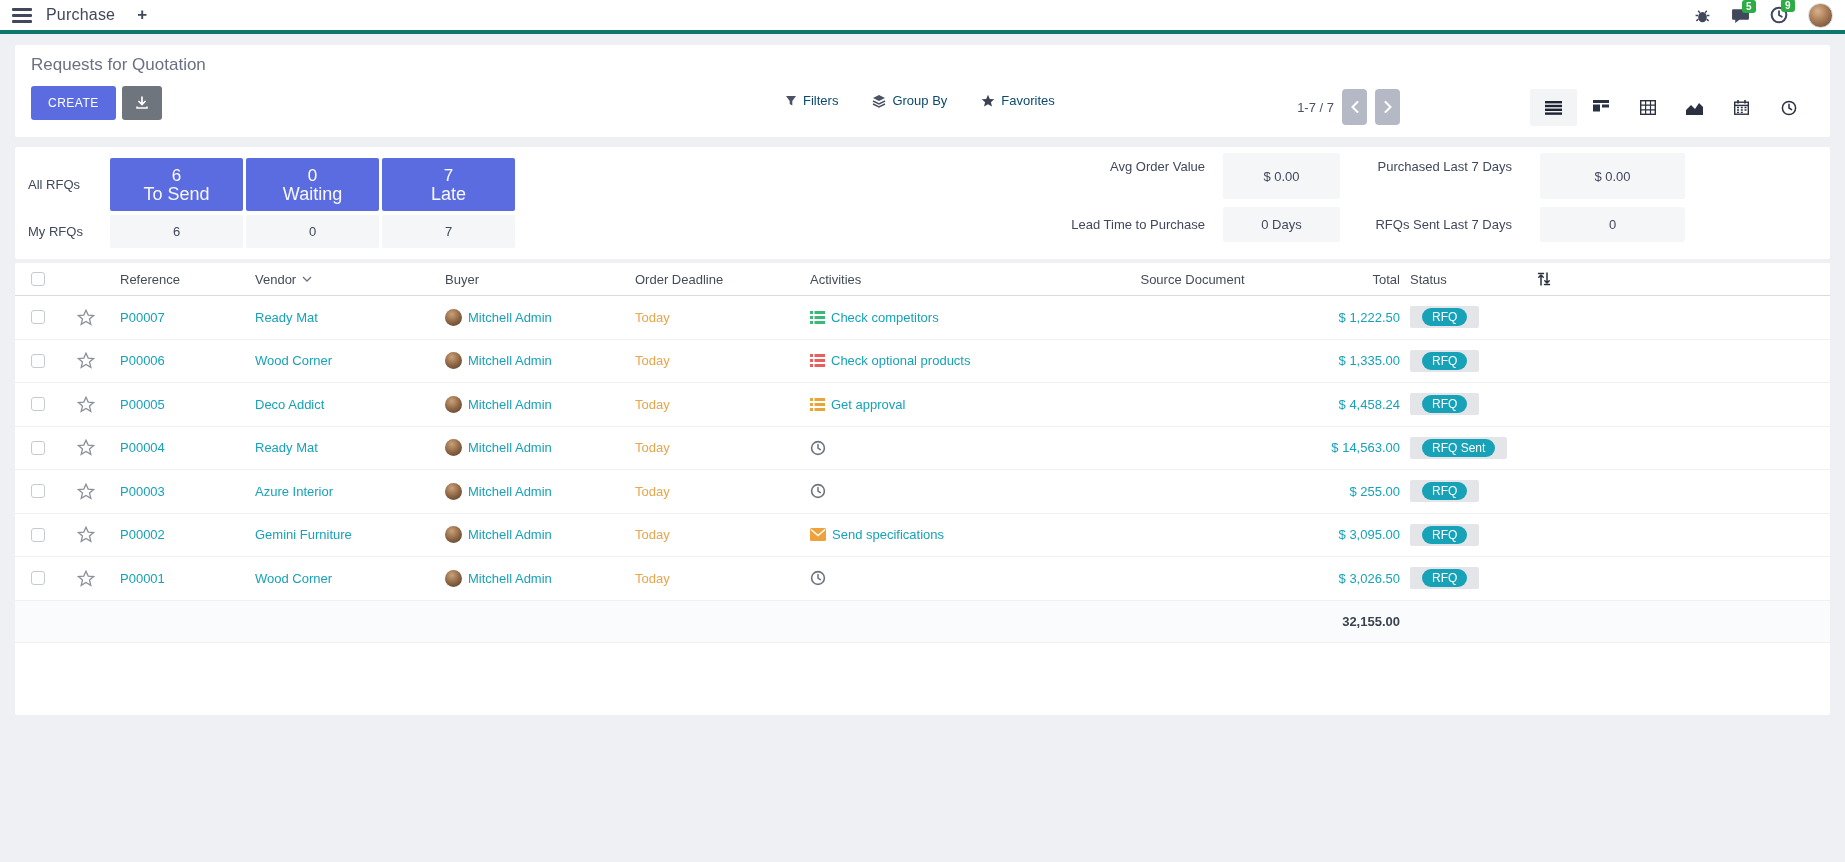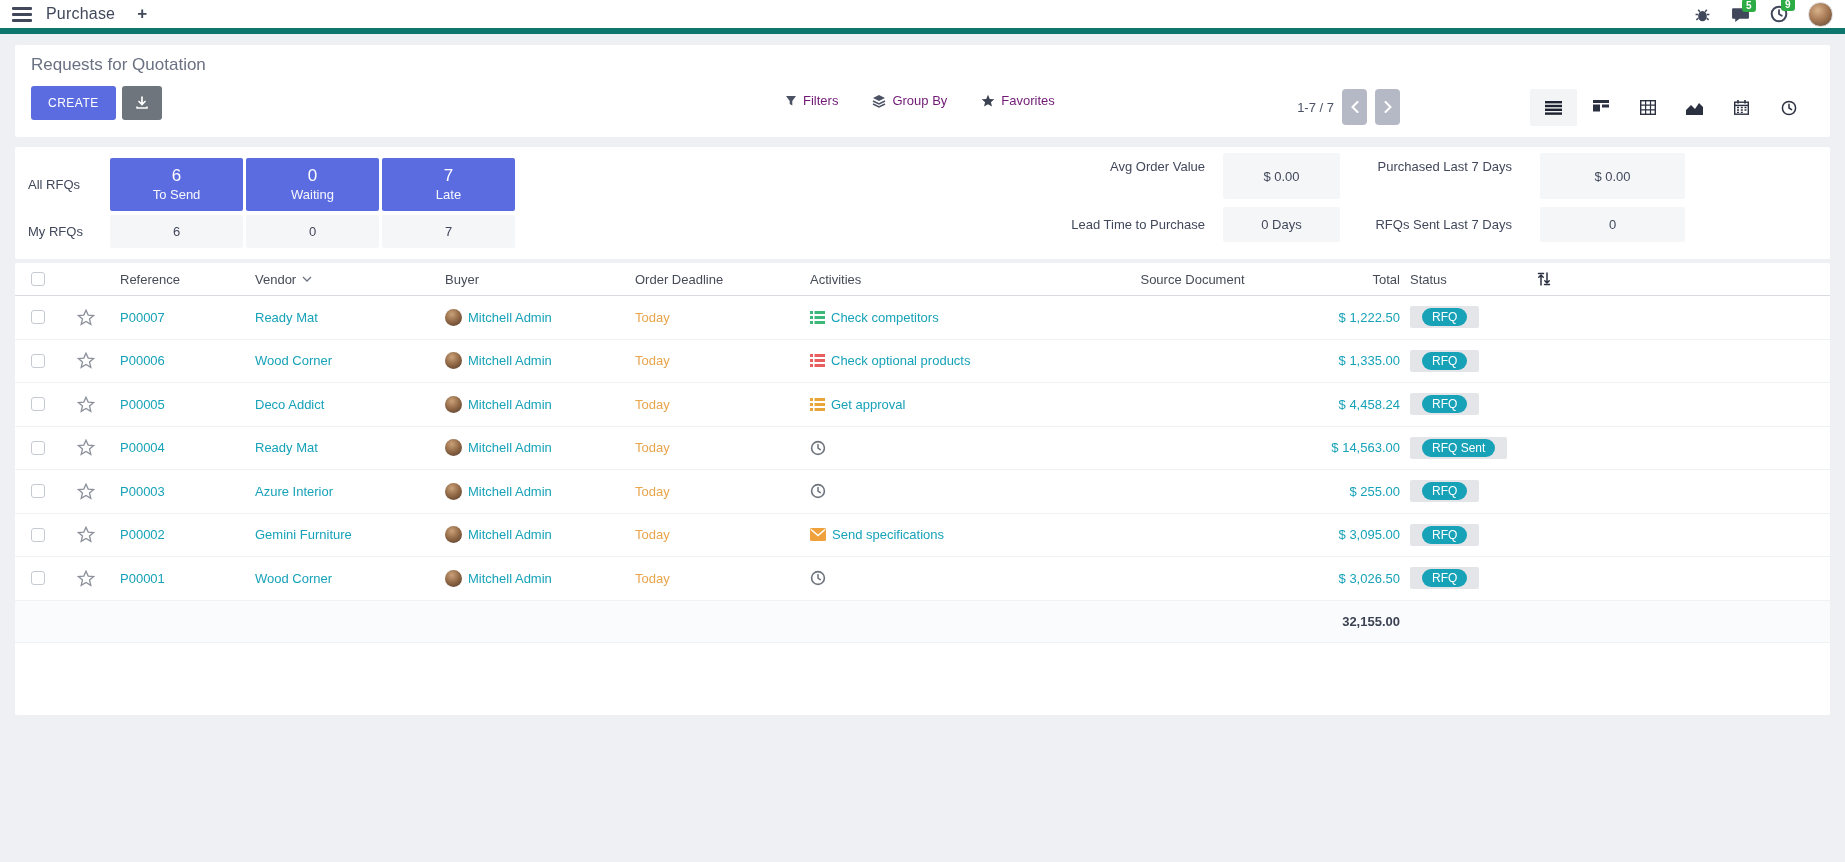--- a/index.html
+++ b/index.html
@@ -4,21 +4,21 @@
 <style>
   * { box-sizing: border-box; margin: 0; padding: 0; }
   html, body { width: 1845px; height: 862px; overflow: hidden; }
   body {
     font-family: "Liberation Sans", sans-serif;
     background: #eef0f3;
     color: #41485b;
   }
   
   .navbar {
-    height: 34px; background: #ffffff; border-bottom: 6px solid #0f766e;
+    height: 34px; background: #ffffff; border-bottom: 4px solid #0f766e;
     display: flex; align-items: center; padding: 0 12px;
   }
   .nav-left { display: flex; align-items: center; gap: 14px; }
   .hamburger { width: 20px; display: flex; flex-direction: column; gap: 3px; cursor: pointer; }
   .hamburger span { height: 3px; background: #41485b; border-radius: 1px; }
   .app-name { font-size: 16px; color: #41485b; letter-spacing: .2px; }
   .plus { font-size: 17px; font-weight: bold; color: #41485b; margin-left: 8px; cursor: pointer; }
   .nav-right { margin-left: auto; display: flex; align-items: center; gap: 20px; }
   .nav-icon { position: relative; display: inline-flex; }
   .nav-badge {
@@ -52,42 +52,42 @@
     border: 1px solid #d6d8dd; border-radius: 4px; background: #fff;
     display: flex; align-items: center; padding: 0 8px;
   }
   .searchbox .caret { width: 1px; height: 16px; background: #3b4252; margin-right: 2px; }
   .searchbox input {
     flex: 1; border: none; outline: none; font-size: 13px; color: #41485b;
     font-family: "Liberation Sans", sans-serif; background: transparent;
   }
   .searchbox input::placeholder { color: #c4c7cd; }
   .cp-filter-row { position: absolute; left: 770px; top: 48px; display: flex; gap: 34px; align-items: center; }
-  .cp-tool { display: flex; align-items: center; gap: 6px; font-size: 13px; color: #701a75; cursor: pointer; }
+  .cp-tool { display: flex; align-items: center; gap: 6px; font-size: 13px; color: #0c4a6e; cursor: pointer; }
   .pager { position: absolute; right: 430px; top: 44px; display: flex; align-items: center; gap: 8px; }
   .pager-text { font-size: 13px; color: #4b5264; }
   .pager-btn {
     width: 25px; height: 36px; border: none; border-radius: 4px; background: #b5b9c6;
     color: #fff; font-size: 13px; cursor: pointer; display:flex; align-items:center; justify-content:center;
   }
   .view-switcher { position: absolute; right: 18px; top: 44px; display: flex; align-items: center; }
   .vs-btn {
     width: 47px; height: 37px; display: flex; align-items: center; justify-content: center;
     cursor: pointer; border-radius: 2px; color: #3a4150;
   }
   .vs-btn.active { background: #f3f4f6; }
   
   .dash-label { position: absolute; left: 13px; font-size: 13px; color: #41485b; }
   .stat-cards { position: absolute; left: 95px; top: 11px; display: flex; gap: 3px; }
   .stat-card {
     width: 133px; height: 53px; background: #5b6ce0; color: #fff; border-radius: 2px;
     display: flex; flex-direction: column; align-items: center; justify-content: center; cursor: pointer;
   }
   .stat-value { font-size: 17px; line-height: 20px; }
-  .stat-label { font-size: 13px; line-height: 17px; opacity: .95; }
+  .stat-label { font-size: 18px; line-height: 17px; opacity: .95; }
   .my-cells { position: absolute; left: 95px; top: 68px; display: flex; gap: 3px; }
   .my-cell {
     width: 133px; height: 33px; background: #f5f6f8; border-radius: 2px;
     display: flex; align-items: center; justify-content: center; font-size: 13px; color: #41485b; cursor: pointer;
   }
   .kpi { position: absolute; display: flex; align-items: center; }
   .kpi-label { font-size: 13px; color: #41485b; text-align: right; }
   .kpi-value {
     background: #f5f6f8; border-radius: 2px; font-size: 13px; color: #41485b;
     display: flex; align-items: center; justify-content: center;

